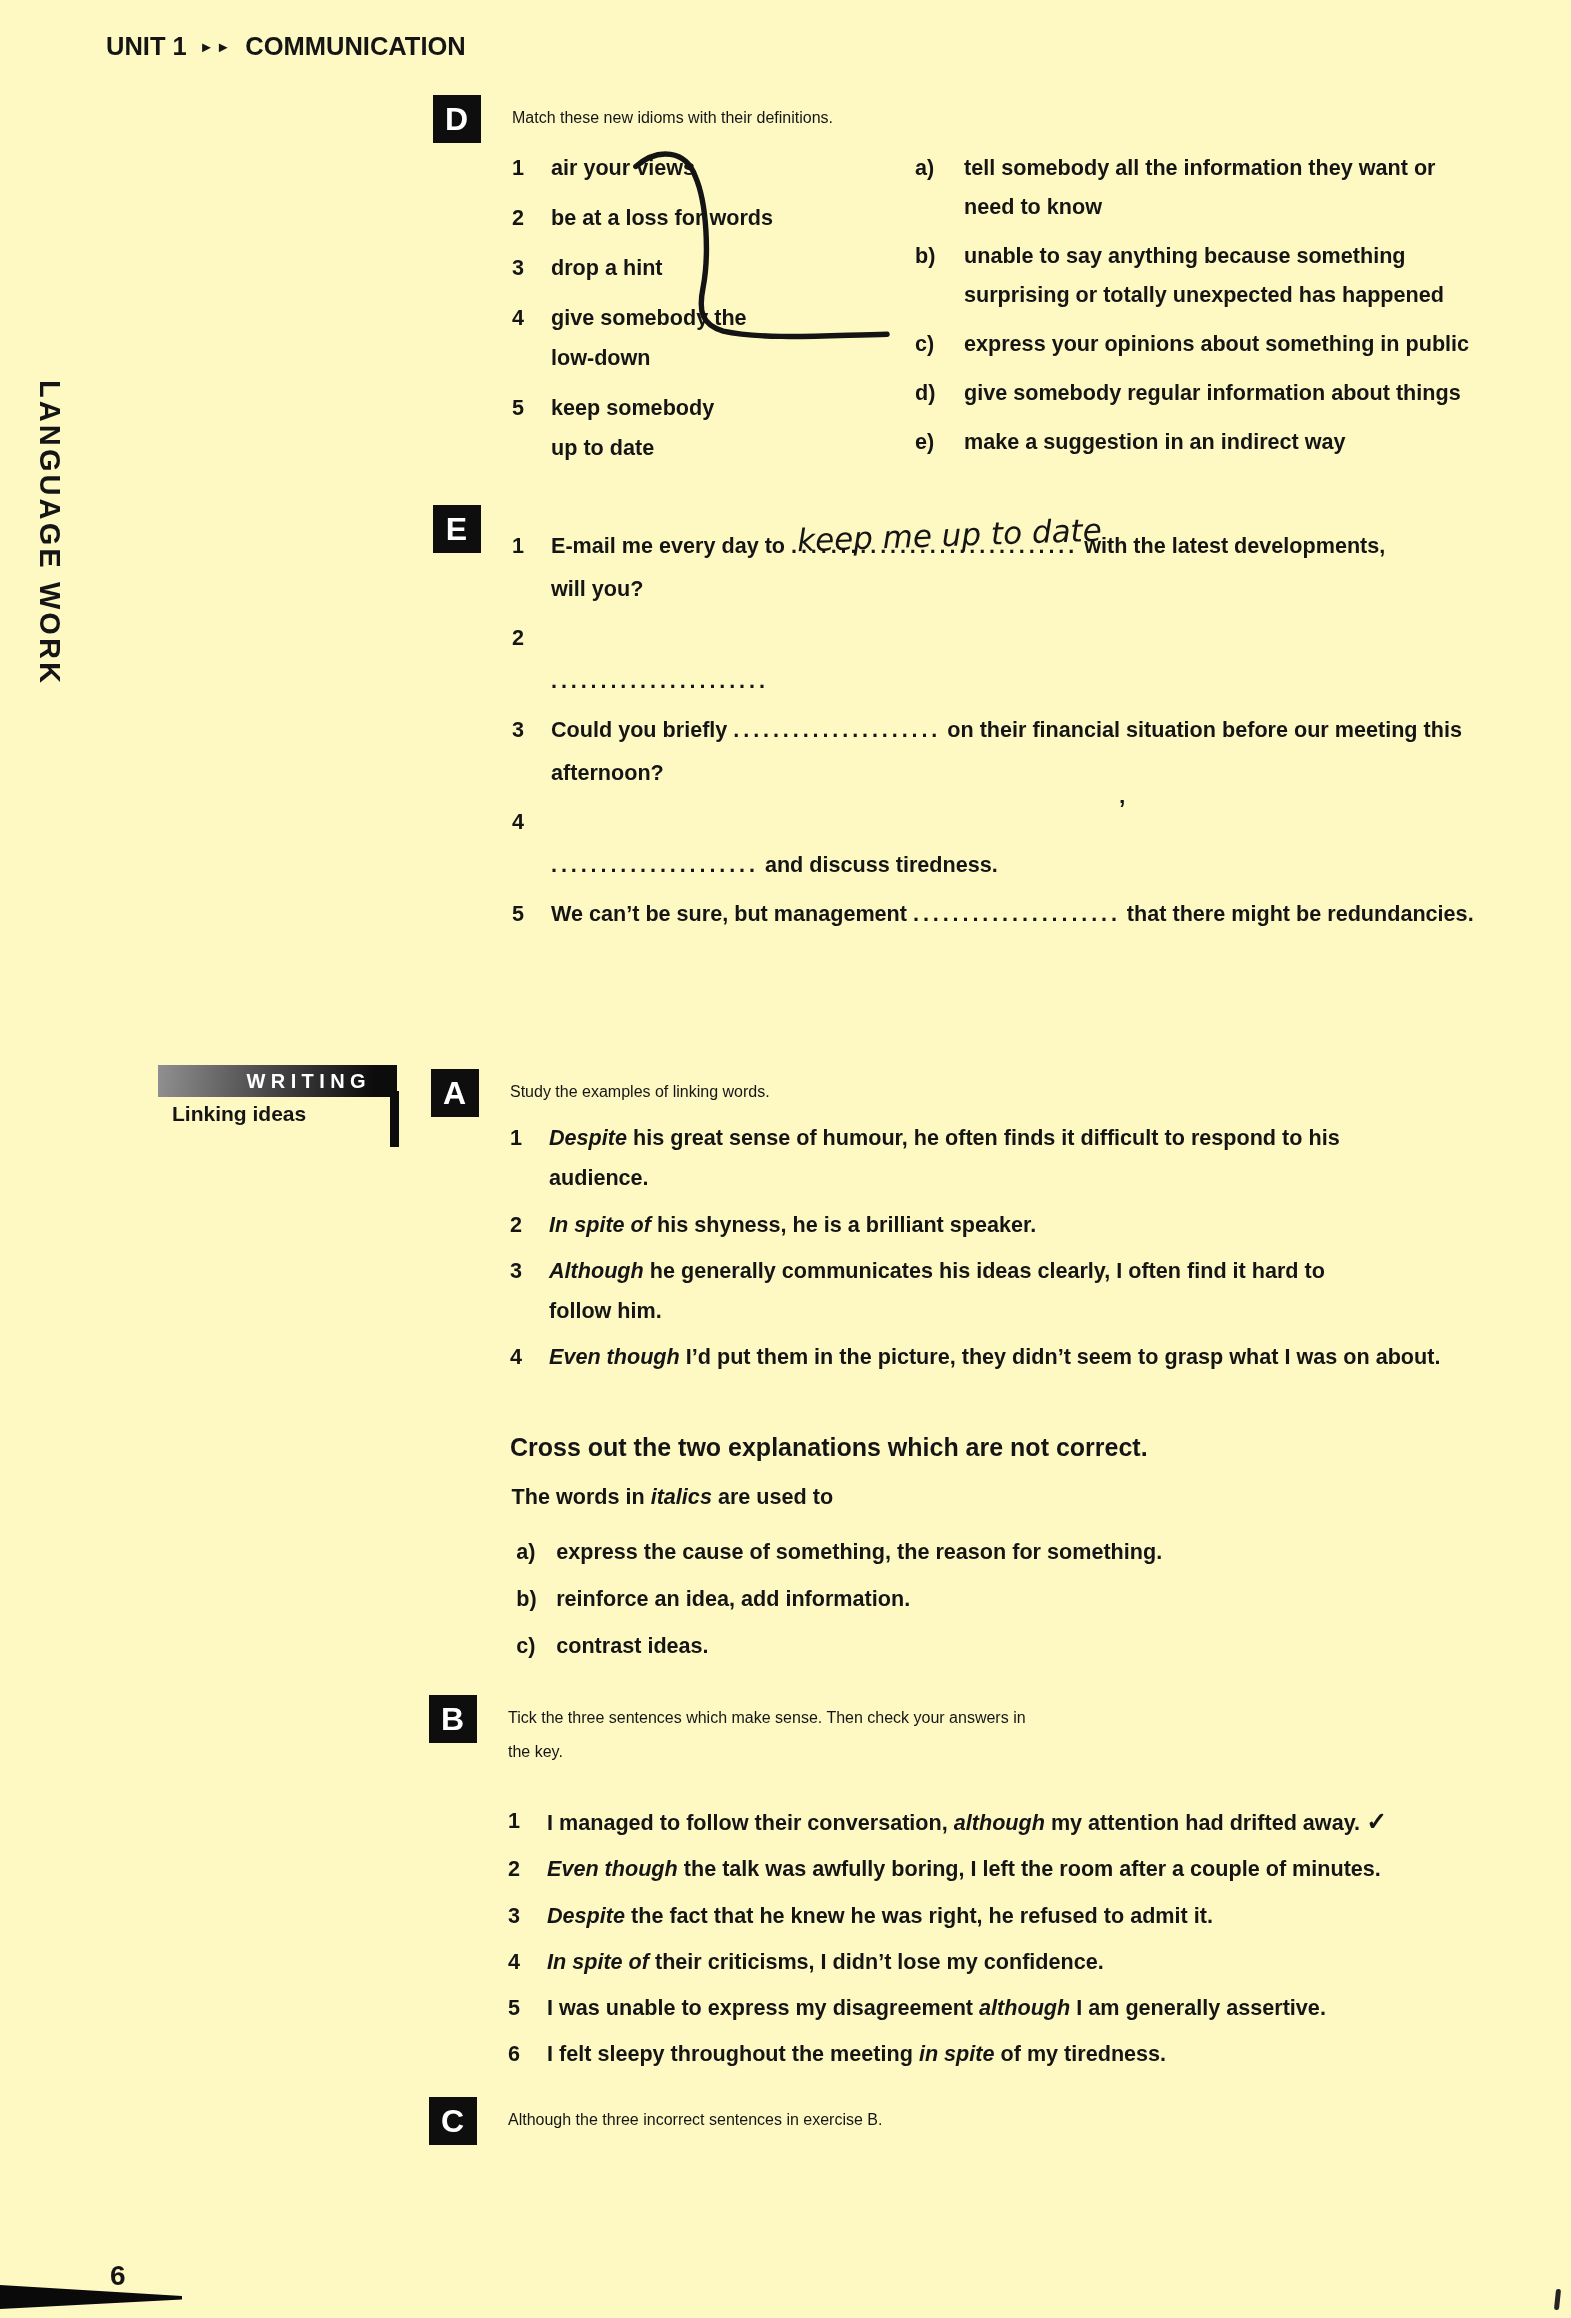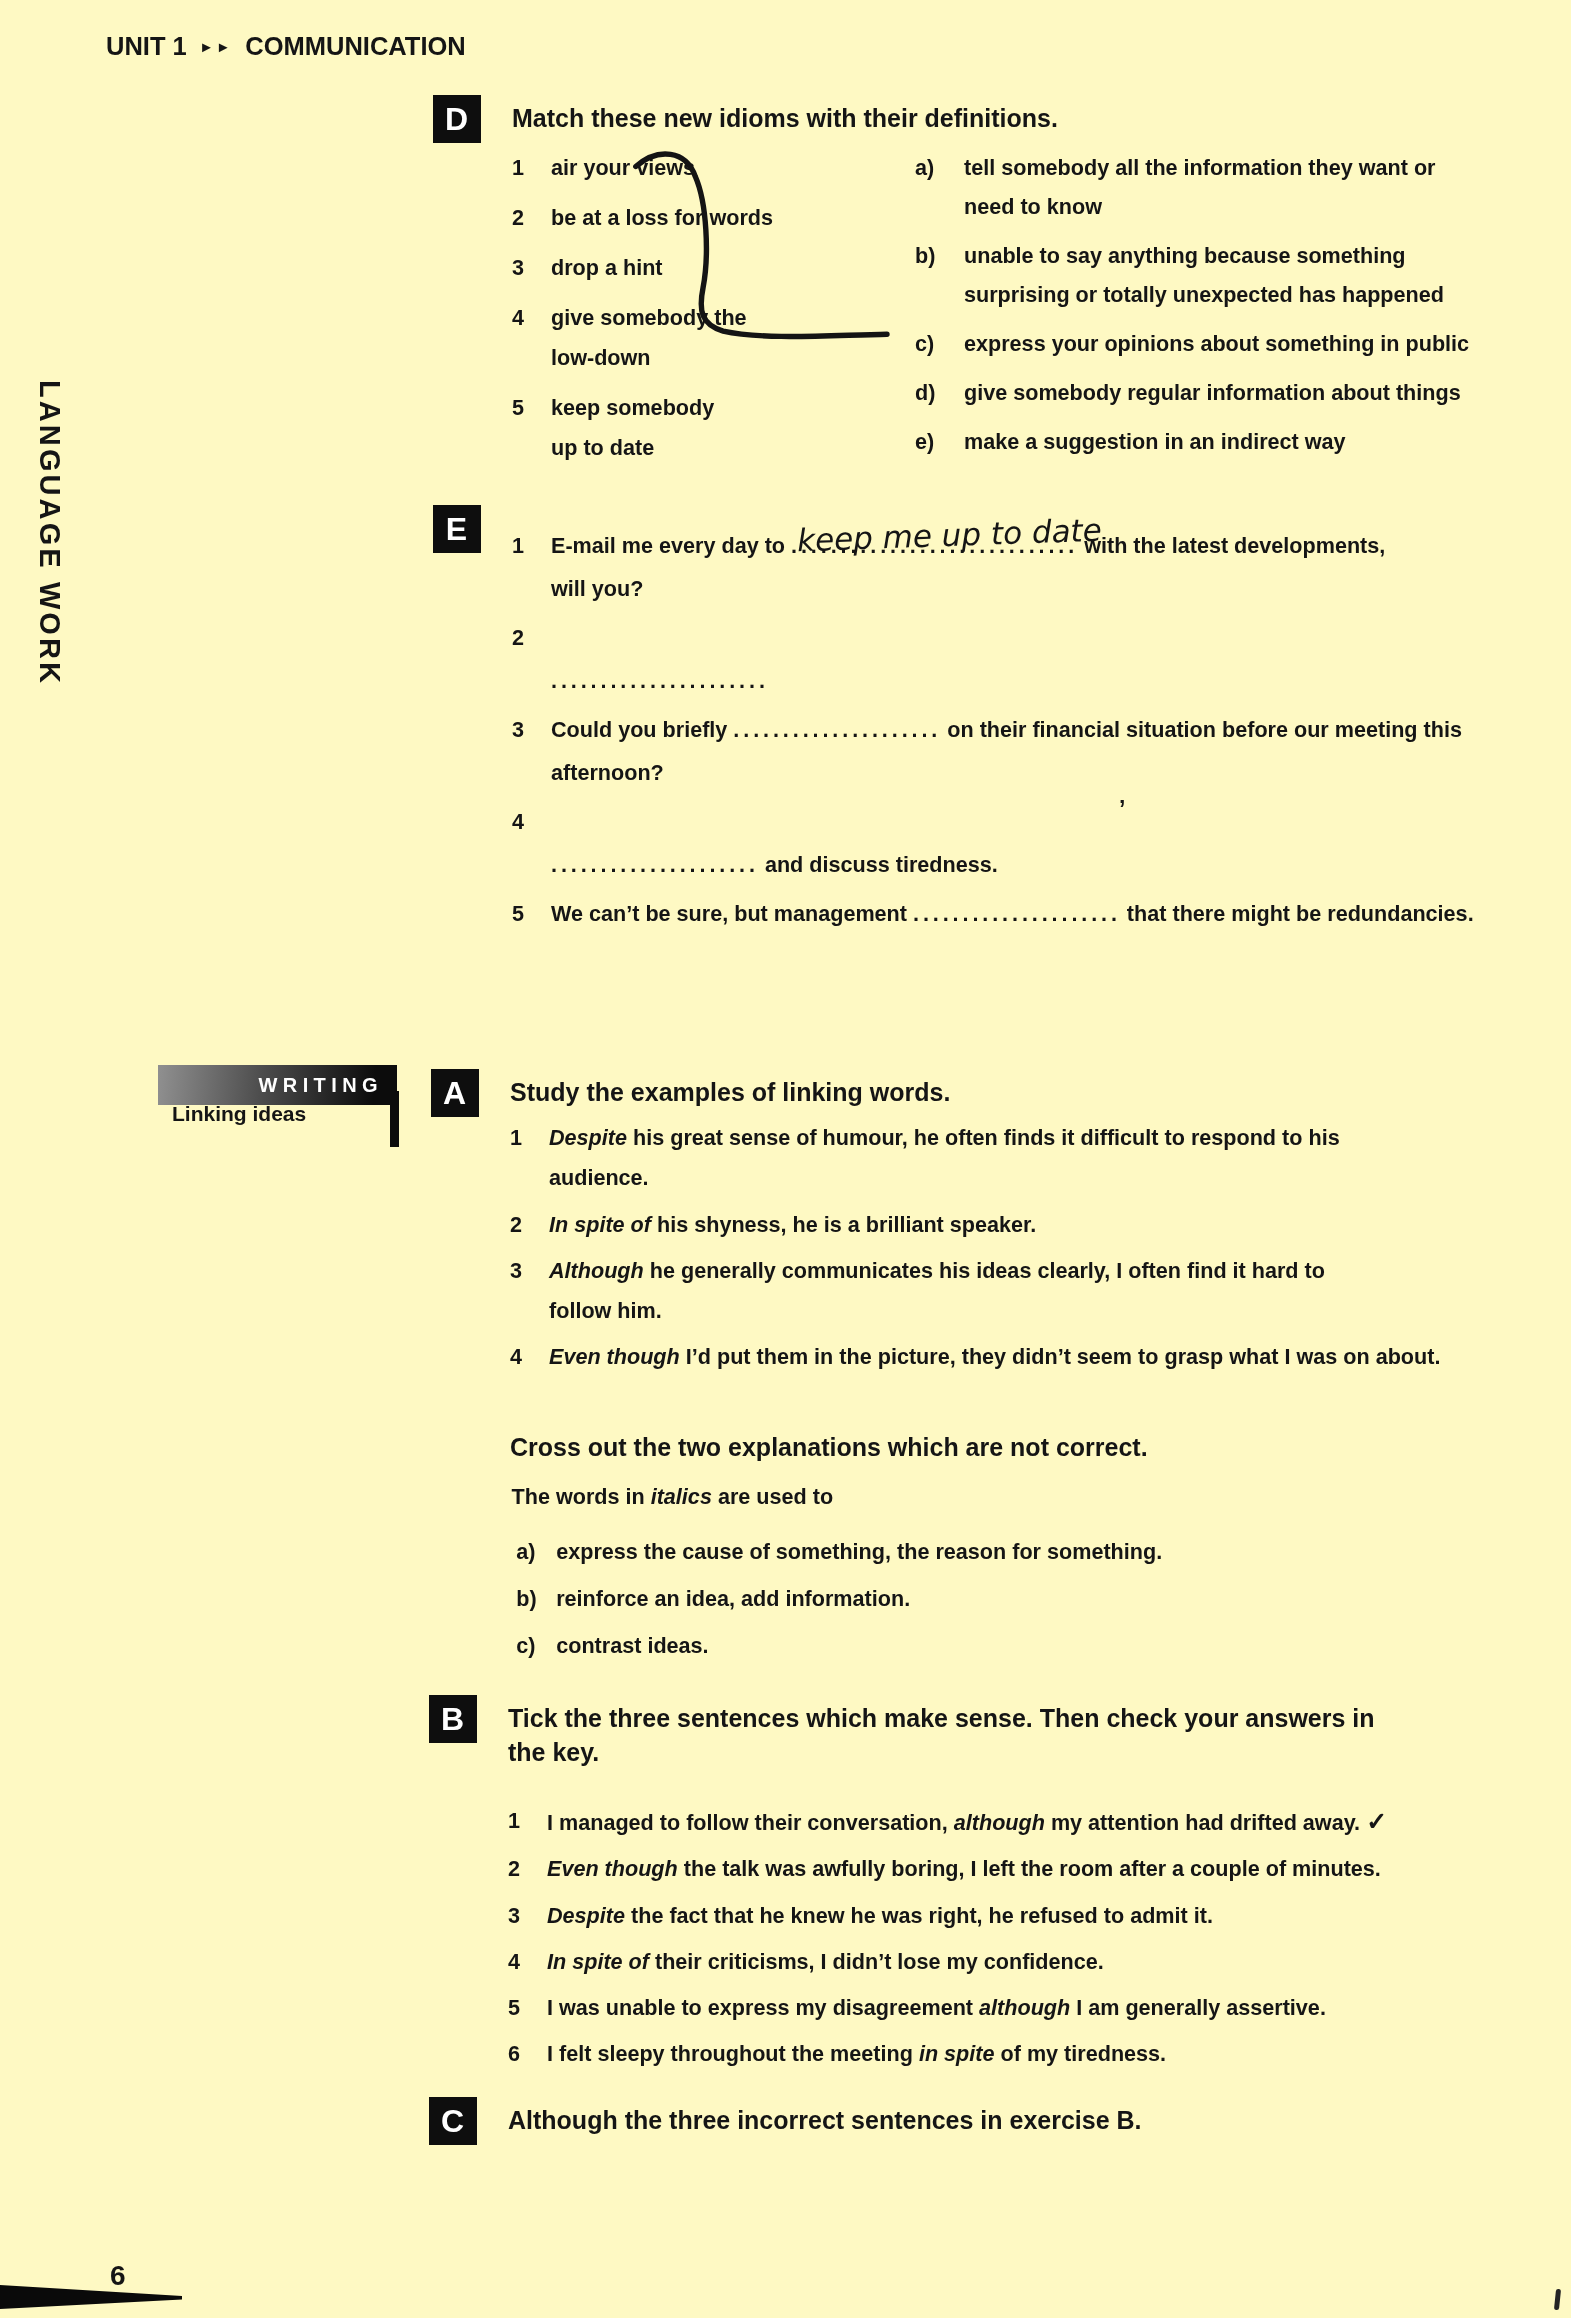--- a/index.html
+++ b/index.html
@@ -12,21 +12,21 @@
 
   
   #sidebar{position:absolute;left:66px;top:380px;transform:rotate(90deg);transform-origin:0 0;
            font-size:29px;font-weight:800;letter-spacing:3.1px;white-space:nowrap;}
 
   
   .sec{position:absolute;}
   .badge{position:absolute;left:1.5px;top:0;width:48px;height:48px;background:#0e0e0e;color:#fff;
          font-weight:800;font-size:32px;display:flex;align-items:center;justify-content:center;}
   .sec .body{margin-left:81px;}
-  .sec h2{font-size:25px;font-weight:700;line-height:34px;margin:6.2px 0 0;}
+  .sec h2{font-size:16px;font-weight:400;line-height:34px;margin:6.2px 0 0;}
 
   .item{display:flex;font-size:21.6px;font-weight:700;line-height:40px;margin-bottom:10px;}
   .item .n{width:39px;flex:none;font-weight:800;}
   .item .c{flex:1;}
 
   
   .d-cols{display:flex;margin-top:12.4px;}
   #d-idioms{width:403px;flex:none;}
   #d-defs{flex:1;}
   #d-defs .item{line-height:39px;margin-bottom:10px;}
@@ -48,23 +48,23 @@
   #cross .item .n{width:40px;}
 
   .it{font-style:italic;}
   .dots{letter-spacing:3.9px;font-weight:800;white-space:nowrap;}
   .blank{position:relative;display:inline-block;}
   .hand{position:absolute;left:6.2px;bottom:9.3px;font-family:"DejaVu Sans",sans-serif;
         font-style:italic;font-weight:400;font-size:31px;white-space:nowrap;transform:rotate(-2deg);}
   .tick{font-size:25px;padding-left:6.2px;font-weight:700;}
 
   
-  #writing-banner{position:absolute;left:158px;top:1065px;width:239px;height:40px;box-sizing:border-box;
+  #writing-banner{position:absolute;left:158px;top:1065px;width:239px;height:32px;box-sizing:border-box;
        background:linear-gradient(95deg,#909090 0%,#4a4a4a 45%,#0c0c0c 90%);color:#fff;font-weight:800;
-       font-size:20px;letter-spacing:5.4px;display:flex;align-items:center;justify-content:flex-end;padding-right:14px;}
+       font-size:20px;letter-spacing:5.4px;display:flex;align-items:center;justify-content:flex-end;padding-right:26px;}
   #linking-ideas{position:absolute;left:172px;top:1102px;font-size:21px;font-weight:800;}
   #writing-bar{position:absolute;left:390px;top:1091px;width:9.3px;height:56px;background:#0c0c0c;}
 
   
   #curve{position:absolute;left:431px;top:93px;}
 
   
   #page-num{position:absolute;left:110px;top:2260px;font-size:28px;font-weight:800;}
   #wedge{position:absolute;left:0;top:2285px;width:182px;height:24px;background:#0a0a0a;
          clip-path:polygon(0 0,100% 46%,100% 60%,0 100%);}

